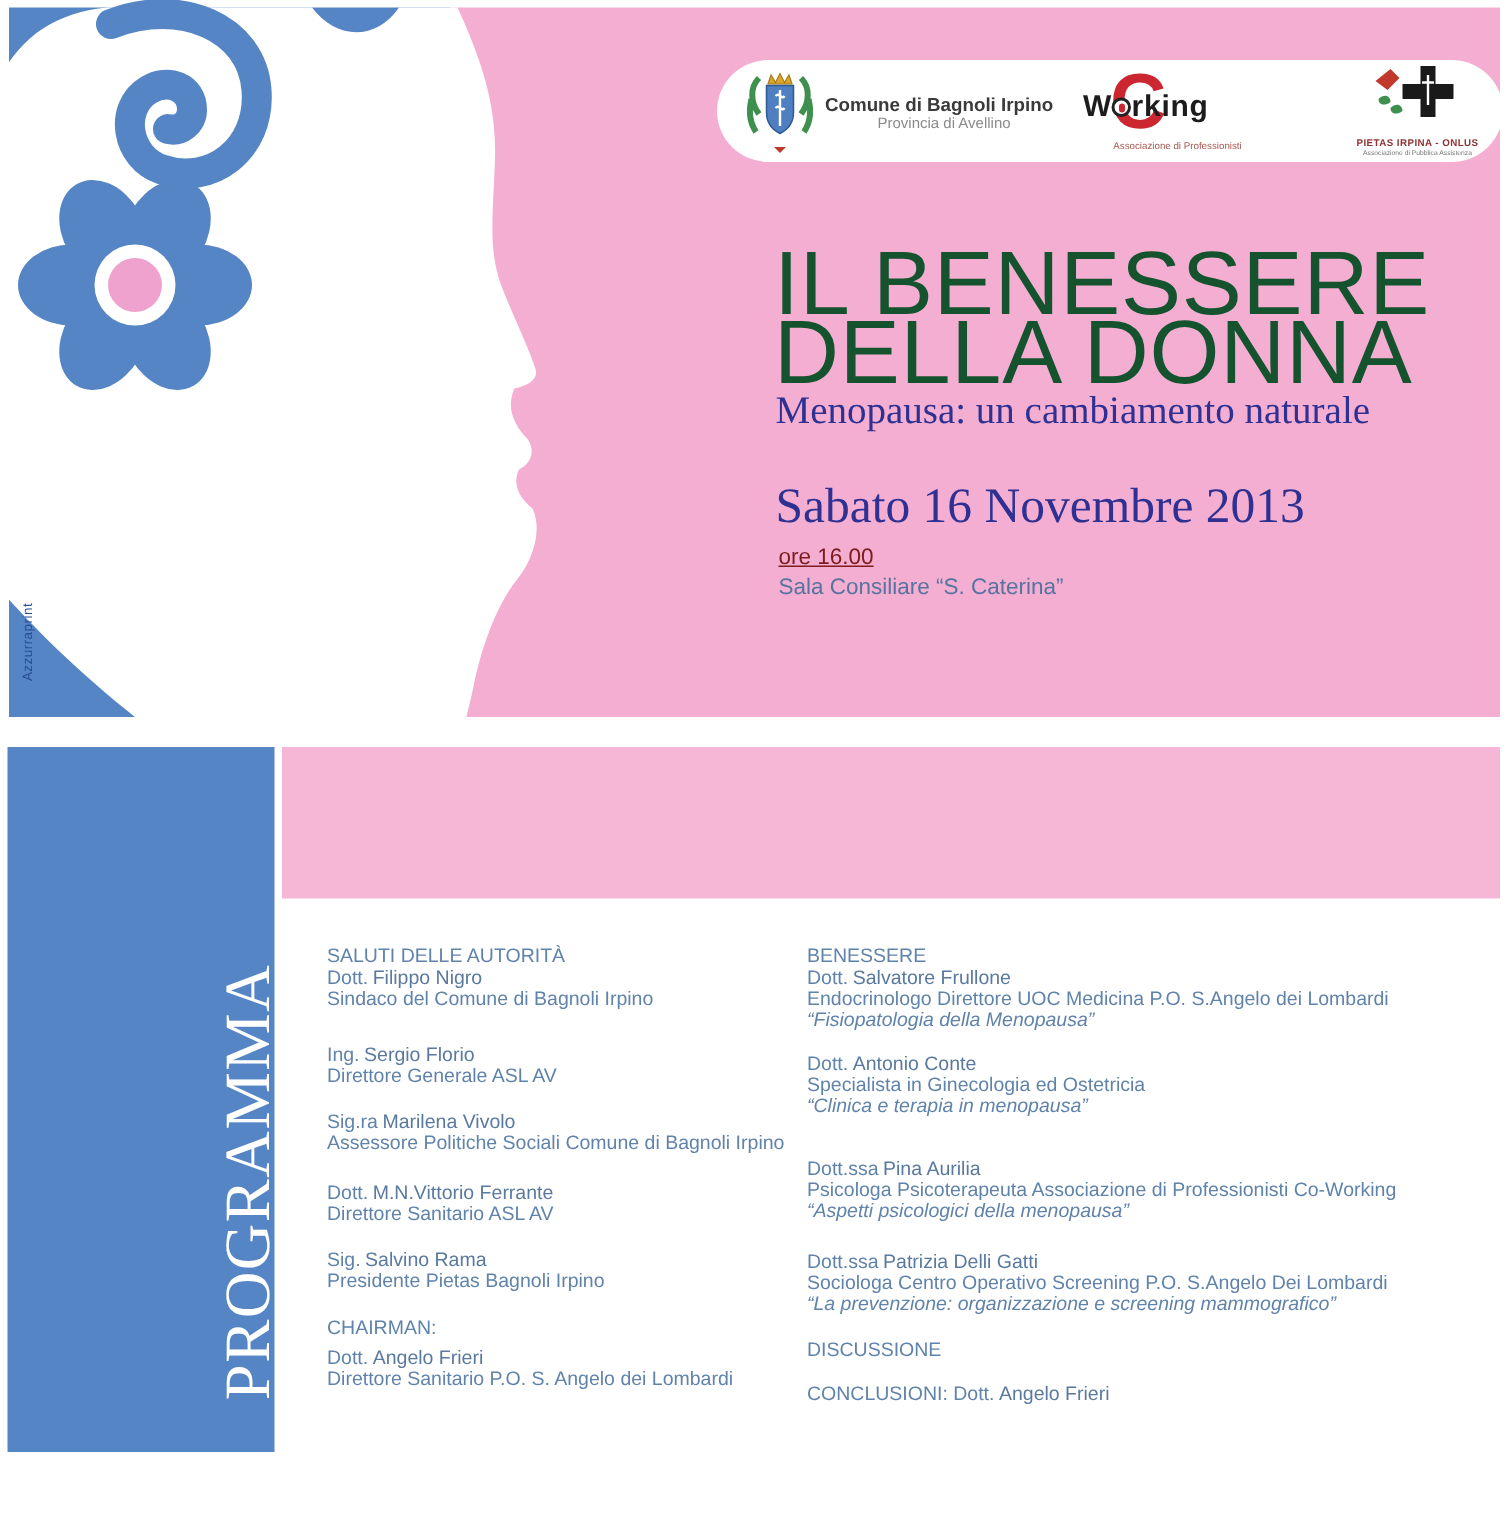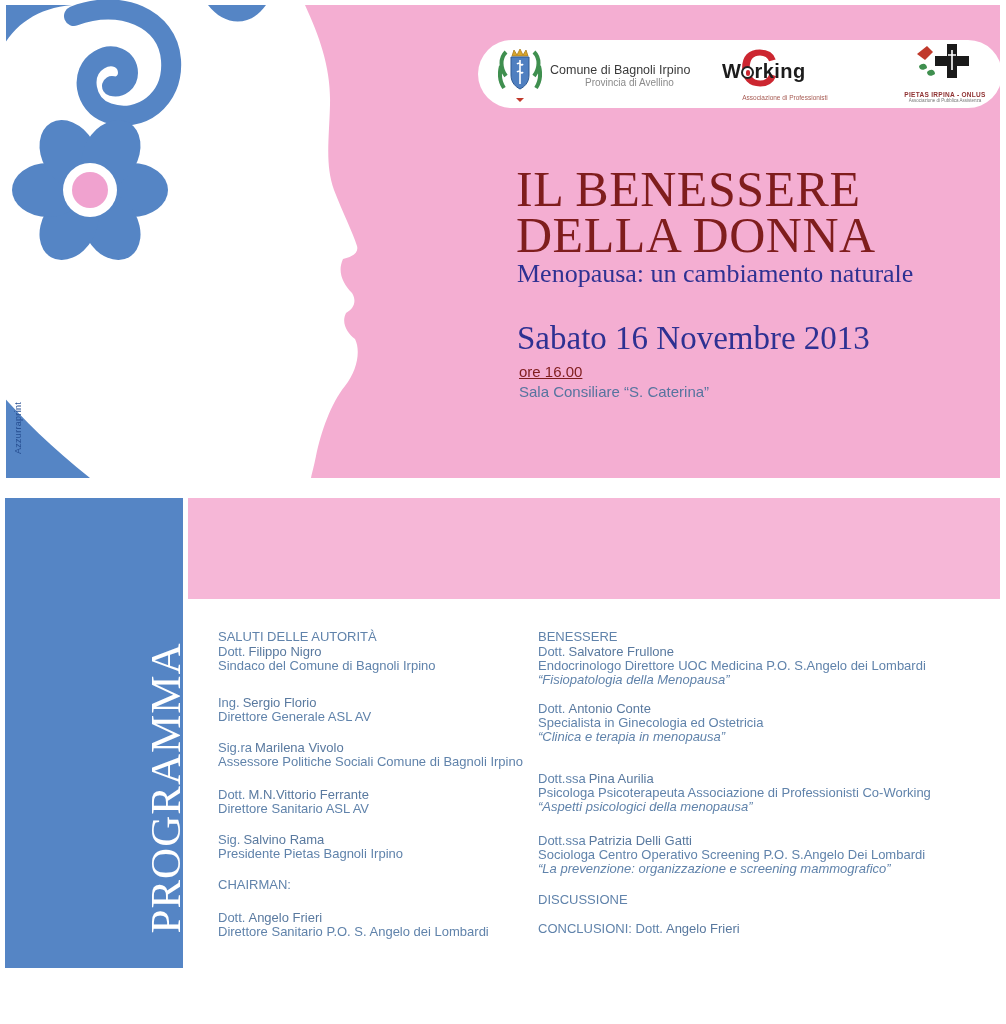--- a/index.html
+++ b/index.html
@@ -6,40 +6,40 @@
   body { background:#ffffff; font-family:"Liberation Sans", sans-serif; }
   .page { position:relative; width:1006px; height:1024px; background:#ffffff; overflow:hidden; }
 
   .banner-svg { position:absolute; left:0; top:0; }
 
   
   .logo-pill { position:absolute; left:478px; top:40px; width:524px; height:68px;
                background:#ffffff; border-radius:34px; }
   .logo-comune { position:absolute; left:20px; top:6px; display:flex; align-items:center; }
   .comune-text { margin-left:8px; }
-  .comune-line1 { font-size:12.5px; font-weight:normal; color:#3a3a3a; line-height:14px; }
+  .comune-line1 { font-size:12.5px; font-weight:bold; color:#3a3a3a; line-height:14px; }
   .comune-line2 { font-size:10px; color:#8a8a8a; line-height:11px;padding-left:35px; }
   .logo-coworking { position:absolute; left:232px; top:4px; width:150px; height:62px; }
   .big-c { position:absolute; left:30px; top:-6px; font-size:52px; font-weight:bold;
            color:#cc2630; font-family:"Liberation Sans", sans-serif; }
   .working-word { position:absolute; left:12px; top:16px; font-size:20px; font-weight:bold;
                   color:#1c1c1c; letter-spacing:0.5px; }
   .o-circle { display:inline-block; width:13px; height:13px; border:2.5px solid #222;
               border-radius:50%; background:#fff; position:relative; top:1px; }
   .o-circle::after { content:""; position:absolute; left:3px; top:2px; width:4px; height:6px;
                      background:#cc2630; border-radius:2px; }
   .cw-tagline { position:absolute; left:0; top:50px; width:150px; text-align:center;
                 font-size:6.5px; color:#a65a52; }
   .logo-pietas { position:absolute; left:412px; top:2px; width:110px; height:64px; text-align:center; }
   .pietas-line1 { font-size:6.5px; font-weight:bold; color:#8f3232; letter-spacing:0.3px; margin-top:1px; }
   .pietas-line2 { font-size:4.5px; color:#777; }
 
   
-  .title { position:absolute; left:516px; top:166px; font-family:Liberation Serif, serif;
-           font-size:50px; line-height:46px; color:#7f1d1d; letter-spacing:0.5px; }
+  .title { position:absolute; left:516px; top:166px; font-family:Liberation Sans, sans-serif;
+           font-size:60px; line-height:46px; color:#14532d; letter-spacing:0.5px; }
   .subtitle { position:absolute; left:517px; top:259px; font-family:"Liberation Serif", serif;
               font-size:26px; color:#2e3192; }
   .date { position:absolute; left:517px; top:320px; font-family:"Liberation Serif", serif;
           font-size:33px; color:#2e3192; }
   .time { position:absolute; left:519px; top:363px; font-size:15px; color:#7f1d1d;text-decoration:underline; }
   .venue { position:absolute; left:519px; top:383px; font-size:15px; color:#56749f; }
   .address { position:absolute; left:518px; top:404px; font-size:19px; color:#56749f;
              font-family:"Liberation Serif", serif; }
   .credit { position:absolute; left:-21px; top:422px; width:80px; height:12px; text-align:center;
             transform:rotate(-90deg); font-size:9px; color:#274f92; letter-spacing:0.3px; }
@@ -183,21 +183,21 @@
     <div class="mt" style="margin-top:19px">
       <div><span class="prefix">Dott.</span><span class="name">M.N.Vittorio Ferrante</span></div>
       <div class="role">Direttore Sanitario ASL AV</div>
     </div>
     <div class="mt" style="margin-top:17px">
       <div><span class="prefix">Sig.</span><span class="name">Salvino Rama</span></div>
       <div class="role">Presidente Pietas Bagnoli Irpino</div>
     </div>
 
     <div class="p-heading" style="margin-top:17px">CHAIRMAN:</div>
-    <div class="mt" style="margin-top:19px">
+    <div class="mt" style="margin-top:6px">
       <div><span class="prefix">Dott.</span><span class="name">Angelo Frieri</span></div>
       <div class="role">Direttore Sanitario P.O. S. Angelo dei Lombardi</div>
     </div>
   </div>
 
   <div class="col-right">
     <div class="p-heading">BENESSERE</div>
 
     <div class="mt" style="margin-top:1px">
       <div><span class="prefix">Dott.</span><span class="name">Salvatore Frullone</span></div>

